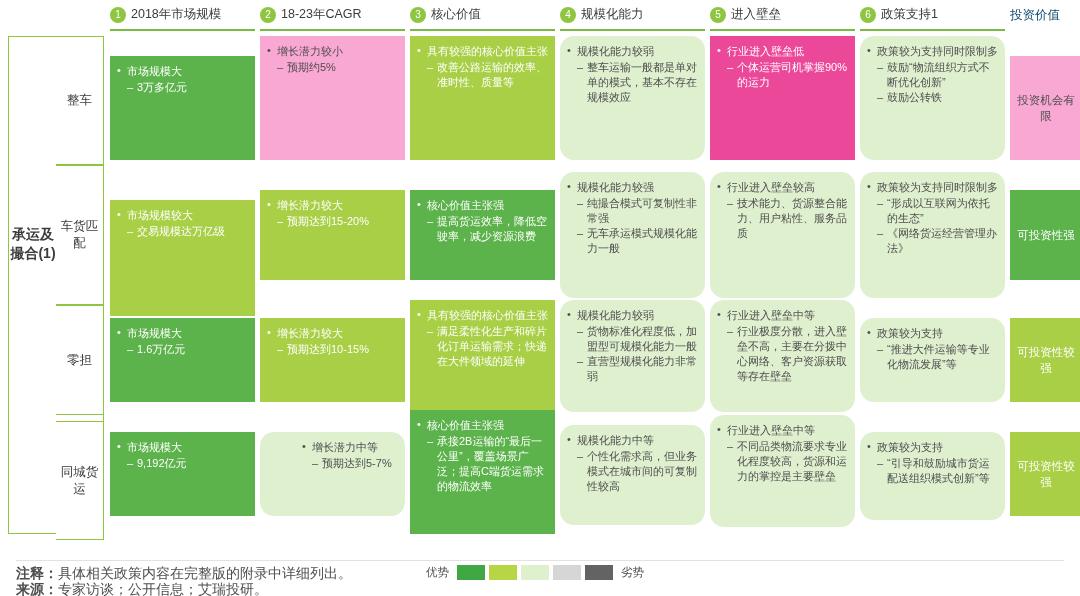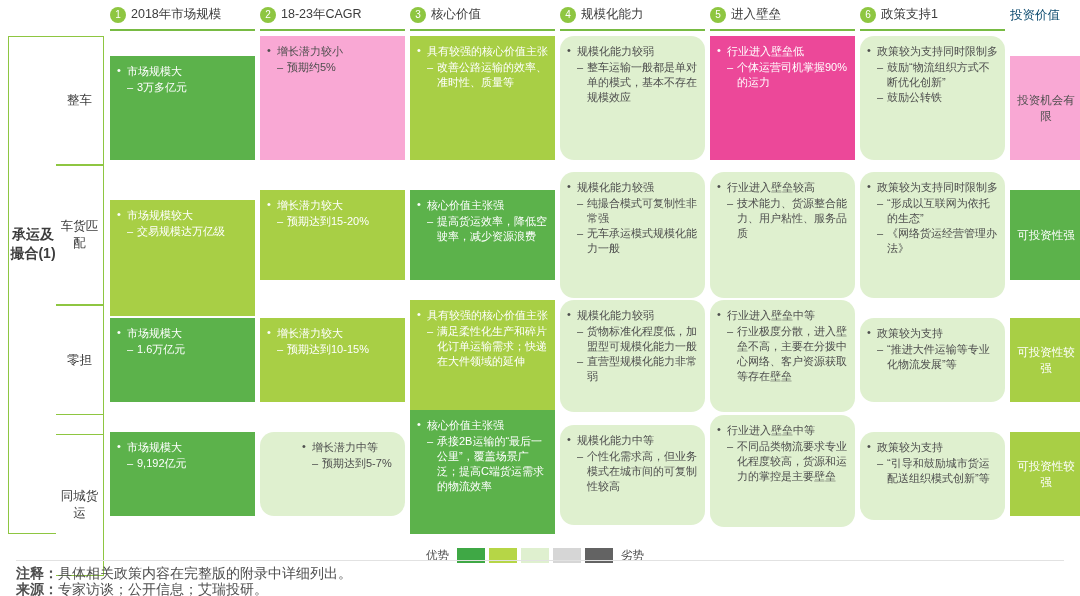--- a/index.html
+++ b/index.html
@@ -93,21 +93,21 @@
     text-align:center;font-size:11.5px;line-height:16px;
     padding:4px;
   }
 
   
   .legend{
     position:absolute;left:420px;top:548px;
     display:flex;align-items:center;font-size:11.5px;color:#4e4e4e;
   }
   .legend .sw{width:28px;height:15px;margin:0 2px;}
-  .legend .lbl{margin:0 6px;}
+  .legend .lbl{margin:17px 6px;}
 
   
   .notes{
     position:absolute;left:16px;top:565px;
     font-size:14px;line-height:16px;color:#4e4e4e;
   }
   .notes b{font-weight:bold;}
   .hr{
     position:absolute;left:16px;top:560px;width:1048px;height:1px;background:#e2e2e2;
   }
@@ -146,21 +146,21 @@
       <span class="hdr-txt">投资价值</span>
     </div>
   </div>
 
   <div class="leftbox"></div>
   <div class="leftlabel">承运及撮合(1)</div>
 
   <div class="rowlabel" style="top:36px;height:129px;">整车</div>
   <div class="rowlabel" style="top:305px;height:110px;">零担</div>
   <div class="rowlabel" style="top:165px;height:140px;">车货匹配</div>
-  <div class="rowlabel" style="top:434px;height:142px;">同城货运</div>
+  <div class="rowlabel" style="top:421px;height:119px;">同城货运</div>
 
   <div class="cell tone-green" style="left:110px;top:56px;height:104px;">
     <ul>
       <li class="b1">市场规模大</li>
       <li class="b2">3万多亿元</li>
     </ul>
   </div>
   <div class="cell tone-gray" style="left:260px;top:36px;height:124px;">
     <ul>
       <li class="b1">增长潜力较小</li>

